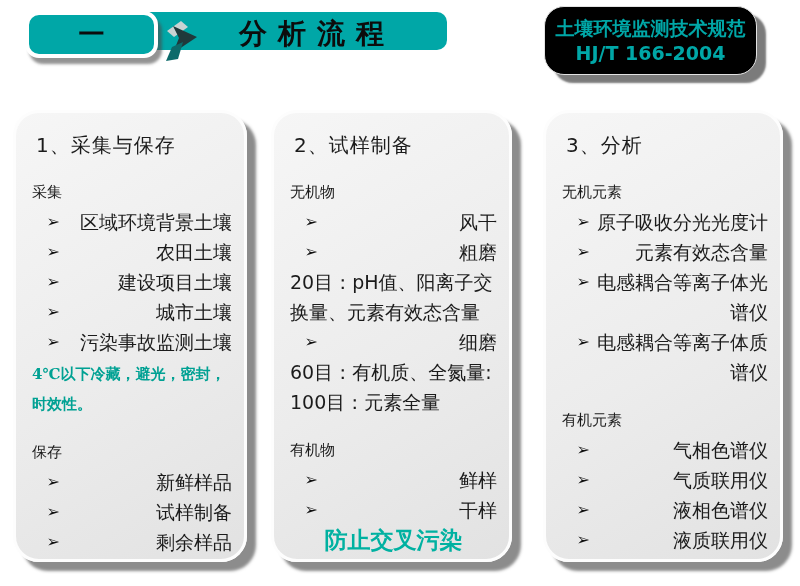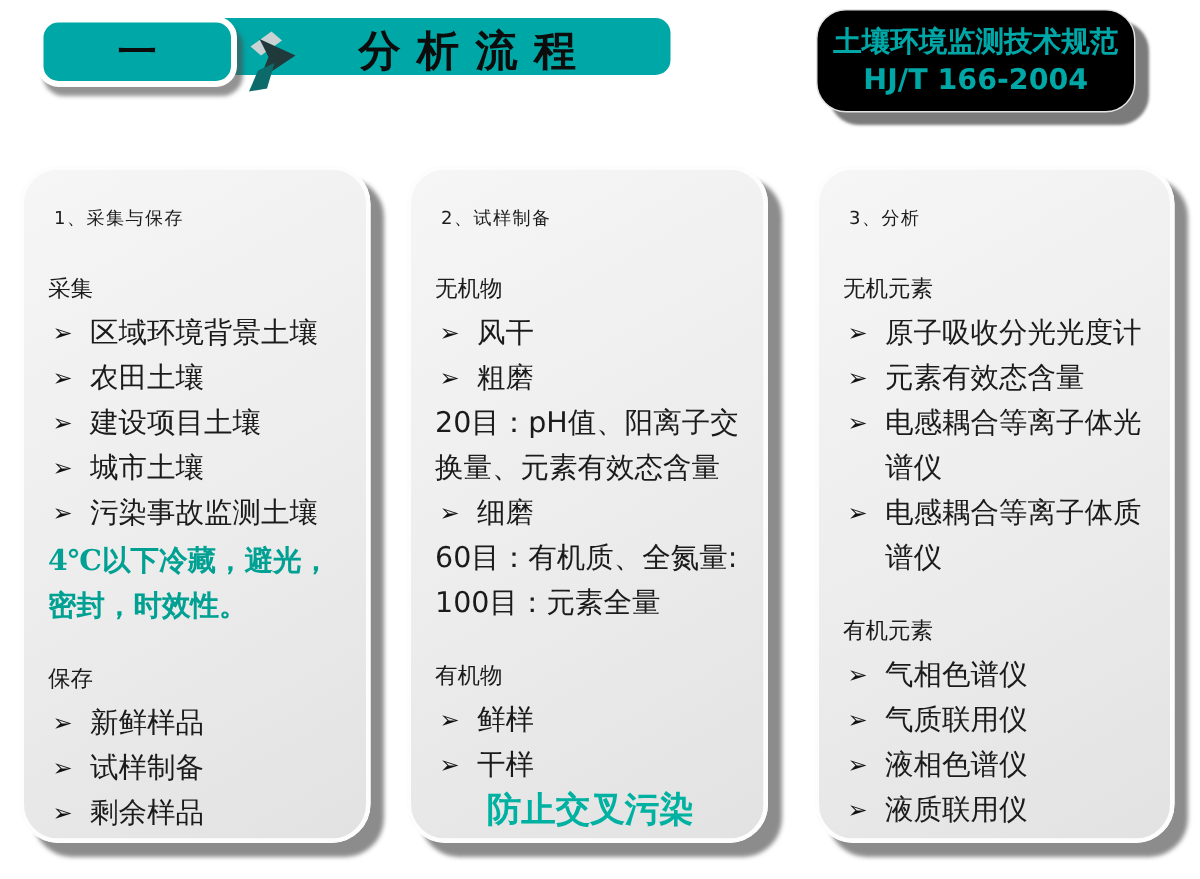--- a/index.html
+++ b/index.html
@@ -45,34 +45,34 @@
     border:3px solid #fdfdfd; border-radius:26px;
     box-shadow:9px 9px 3px rgba(120,120,120,0.85);
     padding:14px 12px 10px 16px;
     display:flex; flex-direction:column;
     color:#1b1b1b;
   }
   .card-1 { left:13px;  width:234px; }
   .card-2 { left:271px; width:241px; }
   .card-3 { left:543px; width:240px; }
 
-  .card h2 { font-size:12px; font-weight:normal; line-height:28px; margin:4px 0 0 4px; letter-spacing:1px; }
+  .card h2 { font-size:20px; font-weight:normal; line-height:28px; margin:4px 0 0 4px; letter-spacing:1px; }
 
   .group-label { font-size:15px; line-height:30px; margin-top:18px; }
   ul.bullets { list-style:none; }
-  ul.bullets li { display:flex; align-items:flex-start; font-size:19px; line-height:30px; }
+  ul.bullets li { display:flex; align-items:flex-start; font-size:19px; line-height:30px;text-align:right; }
   .mk { flex:0 0 28px; padding-left:3px; font-size:16px; line-height:30px; color:#111; }
   .mk::before { content:"\27A2"; }
   .li-text { flex:1; }
 
   .plain-row { font-size:19px; line-height:30px; }
 
   .note {
     margin-top:2px; font-family:"DejaVu Serif","Liberation Serif",serif;
-    font-weight:bold; color:#00a193; font-size:19px; line-height:30px;
+    font-weight:bold; color:#00a193; font-size:15px; line-height:30px;
   }
   .card-footer {
     margin-top:auto; padding-bottom:4px; text-align:center;
     font-family:"DejaVu Serif","Liberation Serif",serif;
     font-weight:bold; color:#00b1a1; font-size:23px; line-height:30px;
   }
 </style>
 </head>
 <body>
 

